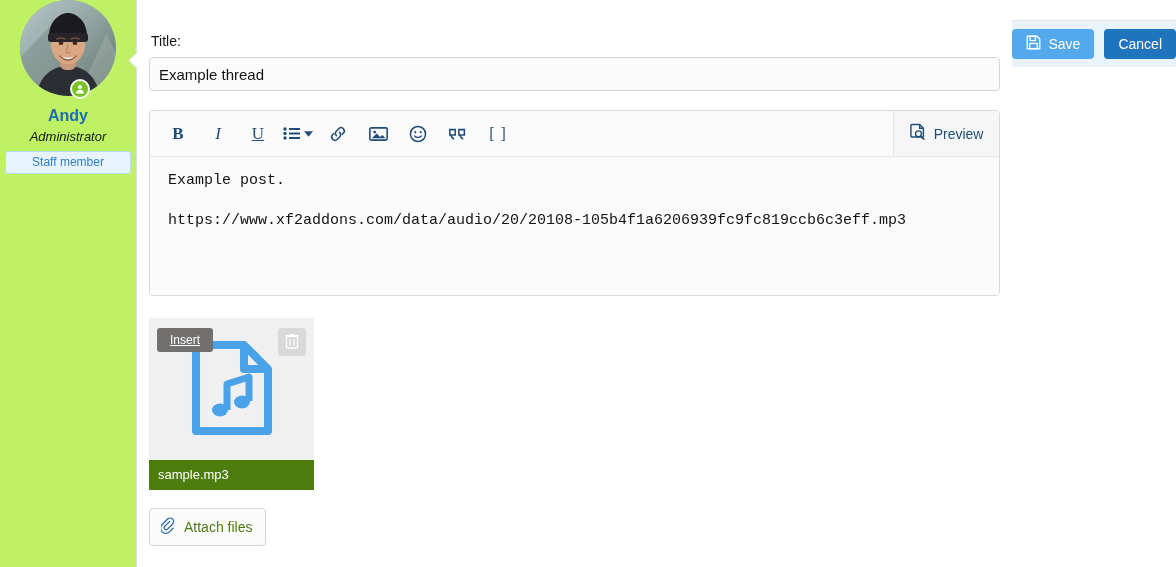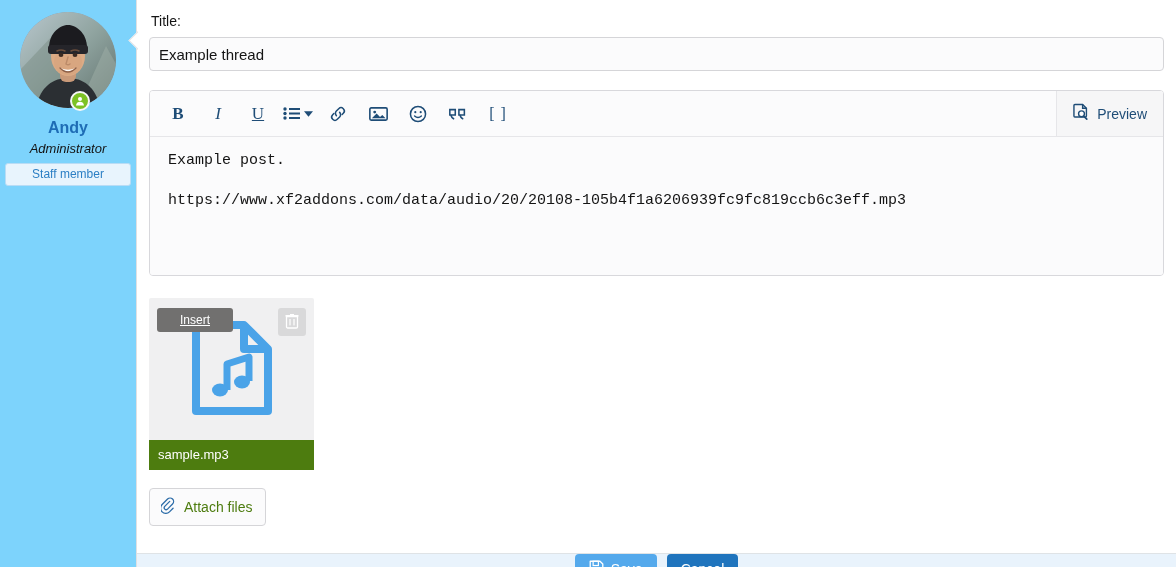--- a/index.html
+++ b/index.html
@@ -23,23 +23,23 @@
     box-sizing: border-box;
     display: flex;
     background: #ffffff;
   }
 
   
   .author-col {
     width: 137px;
     flex: 0 0 137px;
     box-sizing: border-box;
-    background: #7dd3fc;
+    background: #bef264;
     border-right: 1px solid #e0e0e2;
-    padding-top: 12px;
+    padding-top: 0;
     text-align: center;
     position: relative;
   }
 
   .avatar-wrap {
     position: relative;
     width: 96px;
     height: 96px;
     margin: 0 auto 10px auto;
   }
@@ -92,23 +92,24 @@
     border-radius: 3px;
     padding: 3px 0 4px 0;
     line-height: 14px;
   }
 
   
   .content-col {
     flex: 1 1 auto;
     position: relative;
     display: flex;
-    flex-direction: column;
+    flex-direction: row;
     background: #ffffff;
     min-width: 0;
+    margin-top: 20px;
   }
 
   
   .notch {
     position: absolute;
     left: -9px;
     top: 26px;
     width: 10px;
     height: 34px;
     overflow: hidden;
@@ -249,21 +250,21 @@
     justify-content: center;
   }
   .insert-btn {
     position: absolute;
     left: 8px;
     top: 10px;
     background: #71706f;
     color: #ffffff;
     font-size: 12px;
     line-height: 14px;
-    padding: 5px 23px;
+    padding: 5px 13px;
     border-radius: 3px;
     cursor: pointer;
     user-select: none;
     text-decoration: underline;
   }
   .delete-btn {
     position: absolute;
     right: 8px;
     top: 10px;
     width: 28px;

